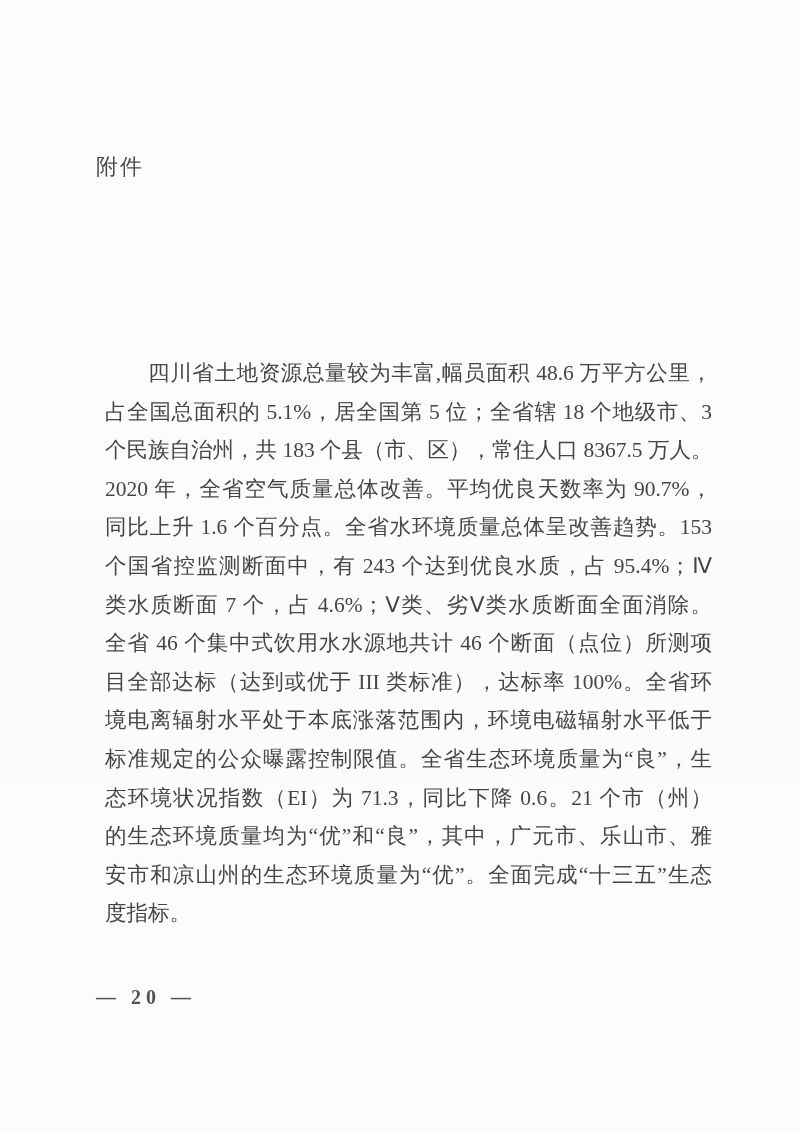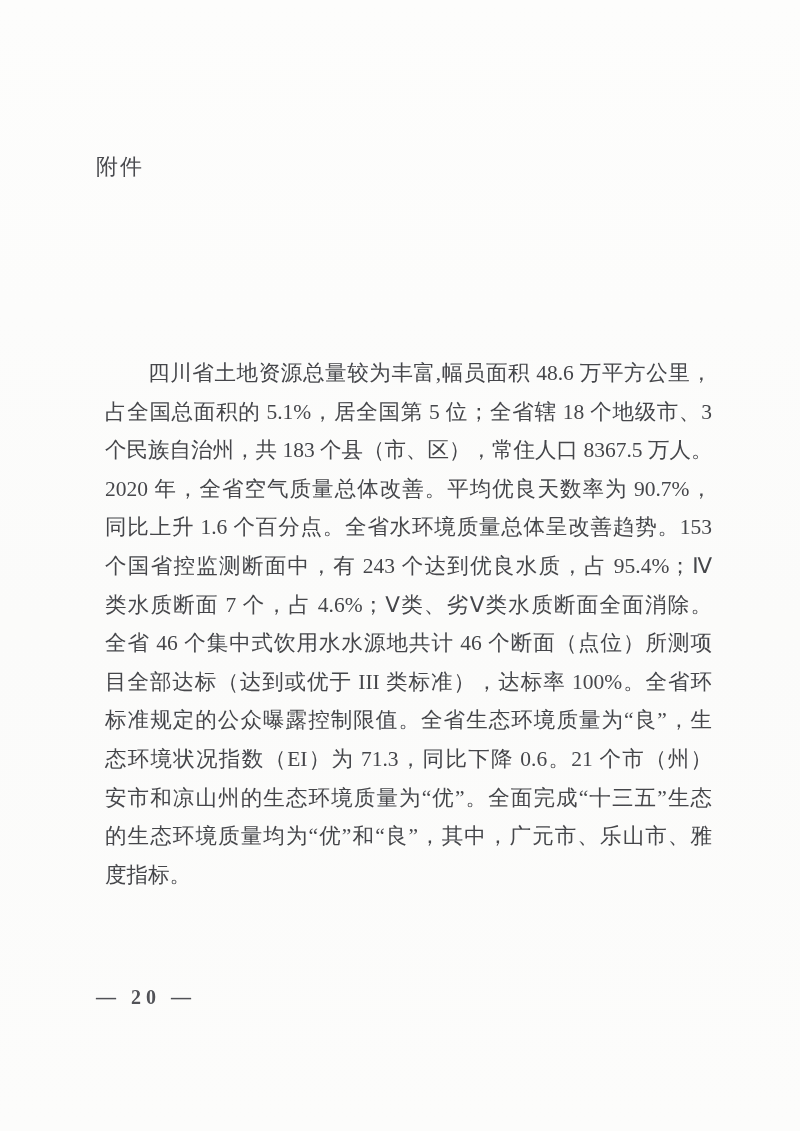--- a/index.html
+++ b/index.html
@@ -96,22 +96,23 @@
   <div class="body-text">
     <div class="line first">四川省土地资源总量较为丰富,幅员面积 48.6 万平方公里，</div>
     <div class="line">占全国总面积的 5.1%，居全国第 5 位；全省辖 18 个地级市、3</div>
     <div class="line">个民族自治州，共 183 个县（市、区），常住人口 8367.5 万人。</div>
     <div class="line">2020 年，全省空气质量总体改善。平均优良天数率为 90.7%，</div>
     <div class="line">同比上升 1.6 个百分点。全省水环境质量总体呈改善趋势。153</div>
     <div class="line">个国省控监测断面中，有 243 个达到优良水质，占 95.4%；Ⅳ</div>
     <div class="line">类水质断面 7 个，占 4.6%；Ⅴ类、劣Ⅴ类水质断面全面消除。</div>
     <div class="line">全省 46 个集中式饮用水水源地共计 46 个断面（点位）所测项</div>
     <div class="line">目全部达标（达到或优于 III 类标准），达标率 100%。全省环</div>
+    <div class="line">境电离辐射水平处于本底涨落范围内，环境电磁辐射水平低于</div>
     <div class="line">标准规定的公众曝露控制限值。全省生态环境质量为“良”，生</div>
     <div class="line">态环境状况指数（EI）为 71.3，同比下降 0.6。21 个市（州）</div>
+    <div class="line">的生态环境质量均为“优”和“良”，其中，广元市、乐山市、雅</div>
     <div class="line">安市和凉山州的生态环境质量为“优”。全面完成“十三五”生态</div>
-    <div class="line">的生态环境质量均为“优”和“良”，其中，广元市、乐山市、雅</div>
     <div class="line last">度指标。</div>
   </div>
 
   <div class="page-number">— 20 —</div>
 
 </div>
 
 </body></html>

